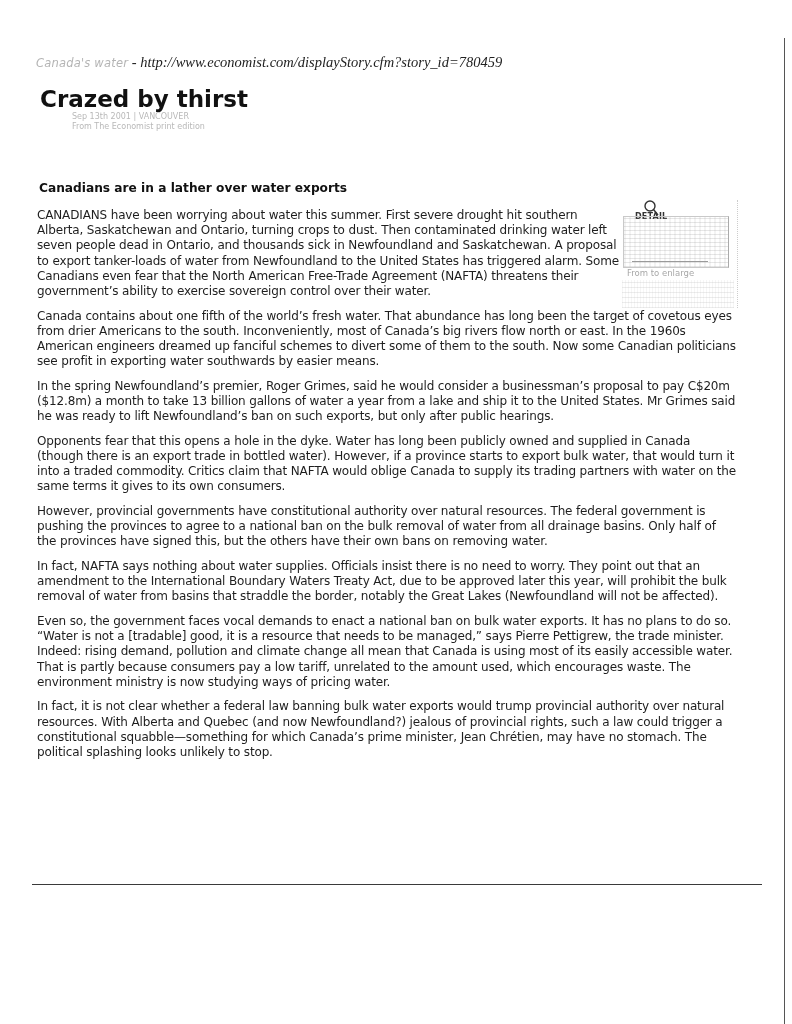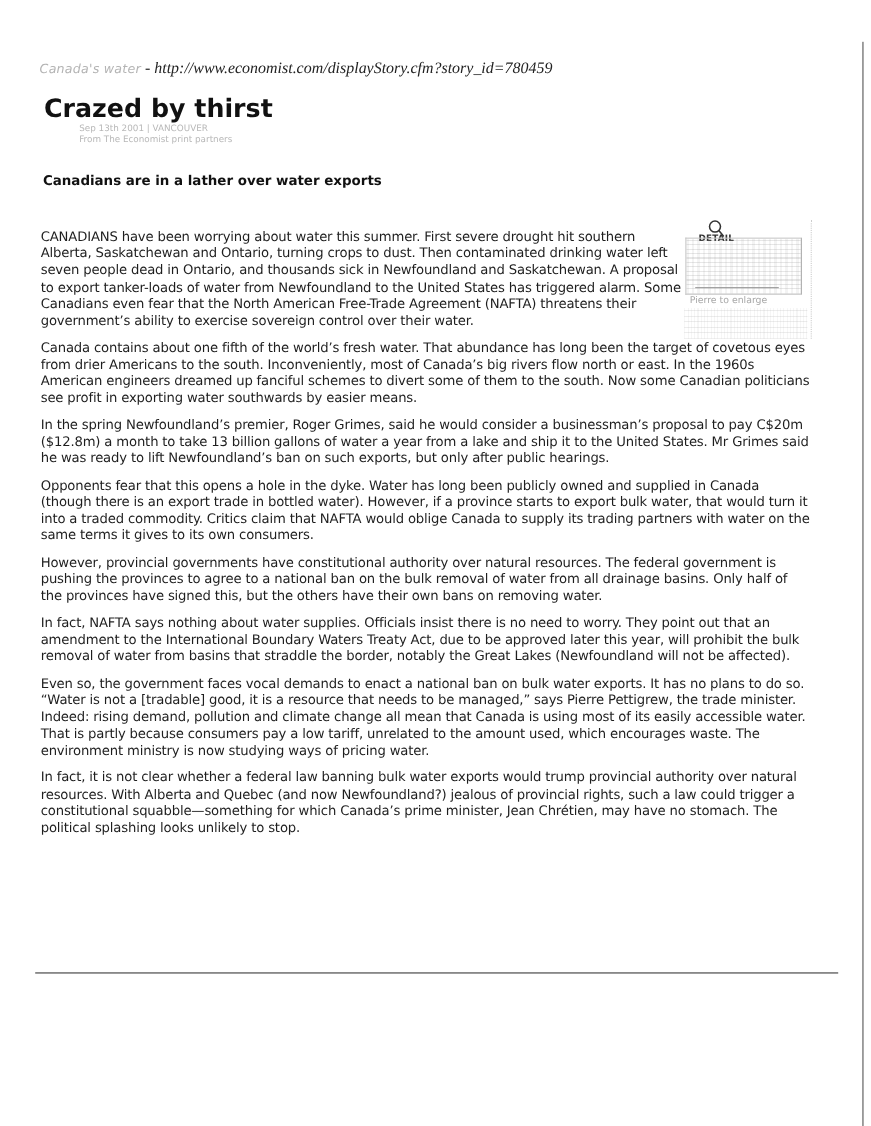--- a/index.html
+++ b/index.html
@@ -50,21 +50,21 @@
       top: 112px;
       font-family: "DejaVu Sans", sans-serif;
       font-size: 8px;
       line-height: 10px;
       color: #b8b8b8;
       margin-left: 32px;
     }
     .article-subtitle {
       position: absolute;
       left: 39px;
-      top: 156px;
+      top: 180px;
       margin: 0;
       font-family: "DejaVu Sans", sans-serif;
       font-weight: bold;
       font-size: 12.2px;
       line-height: 16px;
       color: #111111;
     }
     .article-body {
       position: absolute;
       left: 37px;
@@ -182,37 +182,37 @@
 <body>
 
 <div class="page-header">
   <span class="header-title">Canada's water</span><span class="header-sep"> - </span><span class="header-url">http://www.economist.com/displayStory.cfm?story_id=780459</span>
 </div>
 
 <h1 class="article-title">Crazed by thirst</h1>
 
 <div class="article-meta">
   <div>Sep 13th 2001 | VANCOUVER</div>
-  <div>From The Economist print partners</div>
+  <div>From The Economist print edition</div>
 </div>
 
 <h2 class="article-subtitle">Canadians are in a lather over water exports</h2>
 
 <div class="detail-figure">
   <div class="detail-label">
     <span class="magnifier-icon">
       <svg width="16" height="18" viewBox="0 0 16 18">
         <circle cx="7" cy="6" r="5" fill="none" stroke="#333" stroke-width="1.4"></circle>
         <line x1="10.5" y1="9.5" x2="15" y2="15" stroke="#333" stroke-width="1.4"></line>
       </svg>
     </span>
     <span class="detail-text">DETAIL</span>
   </div>
   <div class="detail-thumb"></div>
-  <div class="detail-caption">Pierre to enlarge</div>
+  <div class="detail-caption">From to enlarge</div>
   <div class="detail-noise"></div>
   <div class="detail-dots"></div>
 </div>
 
 <div class="article-body">
   <p class="first">CANADIANS have been worrying about water this summer. First severe drought hit southern Alberta, Saskatchewan and Ontario, turning crops to dust. Then contaminated drinking water left seven people dead in Ontario, and thousands sick in Newfoundland and Saskatchewan. A proposal to export tanker-loads of water from Newfoundland to the United States has triggered alarm. Some Canadians even fear that the North American Free-Trade Agreement (NAFTA) threatens their government’s ability to exercise sovereign control over their water.</p>
   <p>Canada contains about one fifth of the world’s fresh water. That abundance has long been the target of covetous eyes from drier Americans to the south. Inconveniently, most of Canada’s big rivers flow north or east. In the 1960s American engineers dreamed up fanciful schemes to divert some of them to the south. Now some Canadian politicians see profit in exporting water southwards by easier means.</p>
   <p>In the spring Newfoundland’s premier, Roger Grimes, said he would consider a businessman’s proposal to pay C$20m ($12.8m) a month to take 13 billion gallons of water a year from a lake and ship it to the United States. Mr Grimes said he was ready to lift Newfoundland’s ban on such exports, but only after public hearings.</p>
   <p>Opponents fear that this opens a hole in the dyke. Water has long been publicly owned and supplied in Canada (though there is an export trade in bottled water). However, if a province starts to export bulk water, that would turn it into a traded commodity. Critics claim that NAFTA would oblige Canada to supply its trading partners with water on the same terms it gives to its own consumers.</p>
   <p>However, provincial governments have constitutional authority over natural resources. The federal government is pushing the provinces to agree to a national ban on the bulk removal of water from all drainage basins. Only half of the provinces have signed this, but the others have their own bans on removing water.</p>

